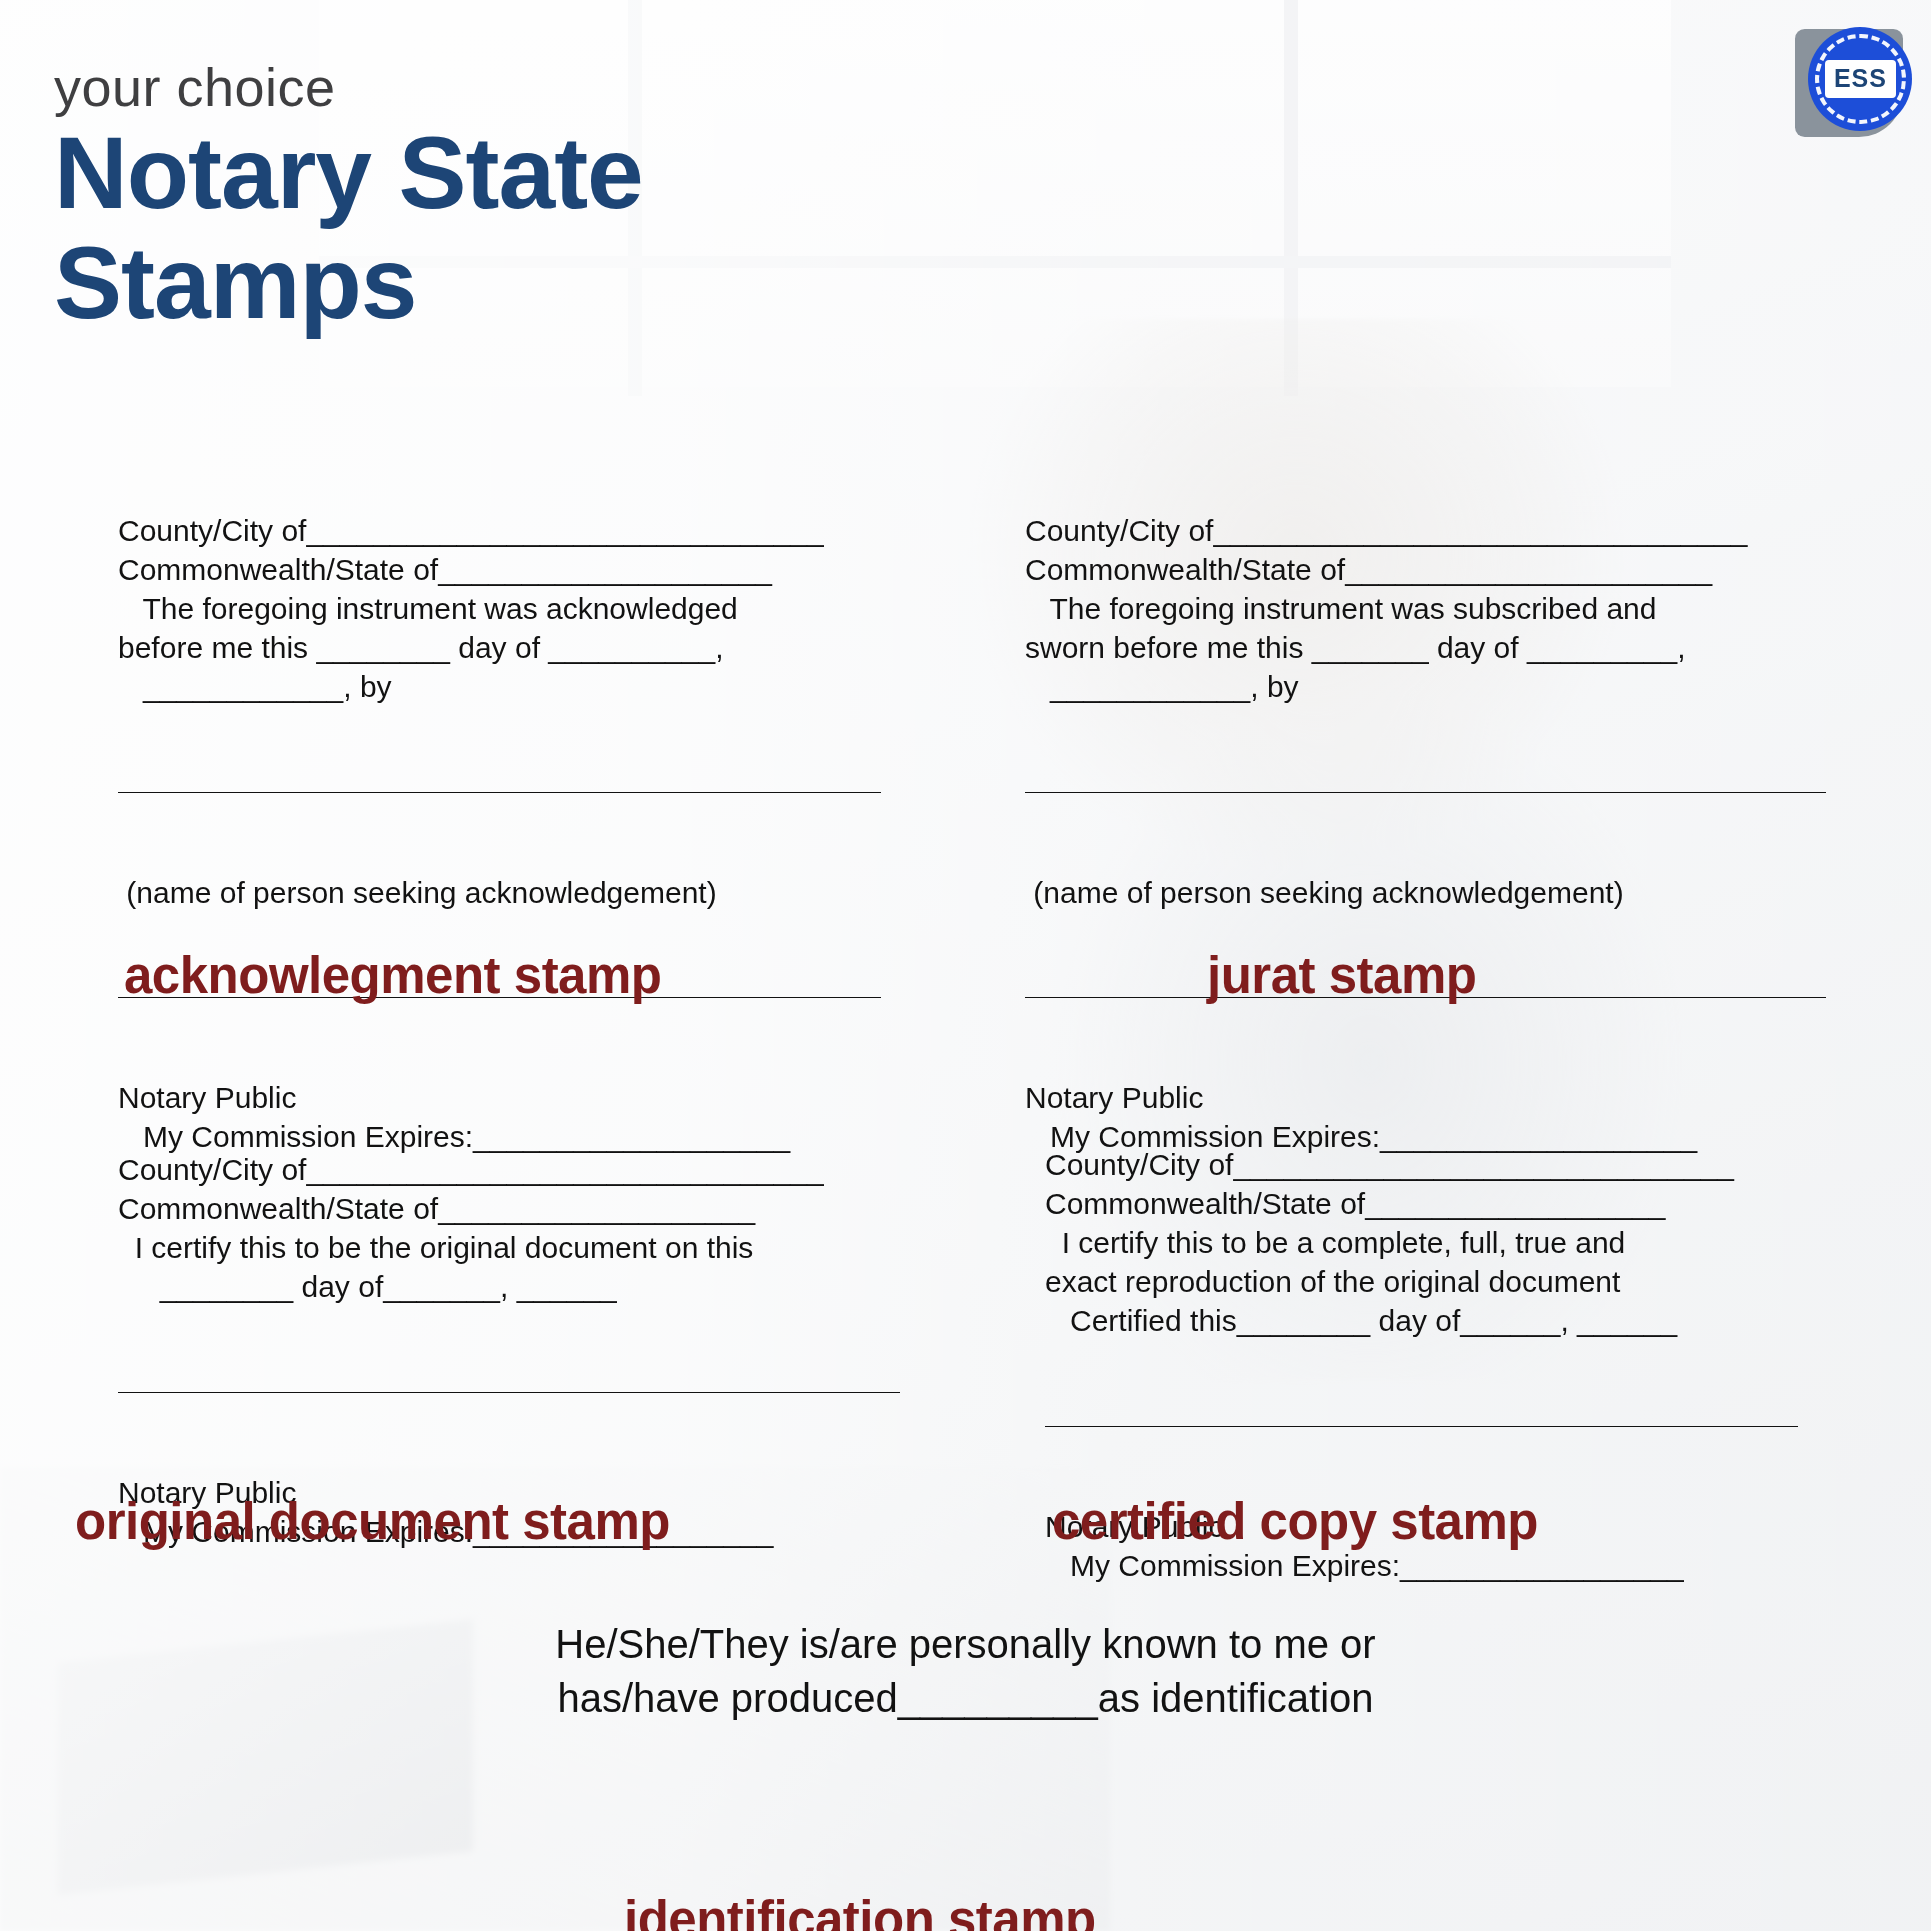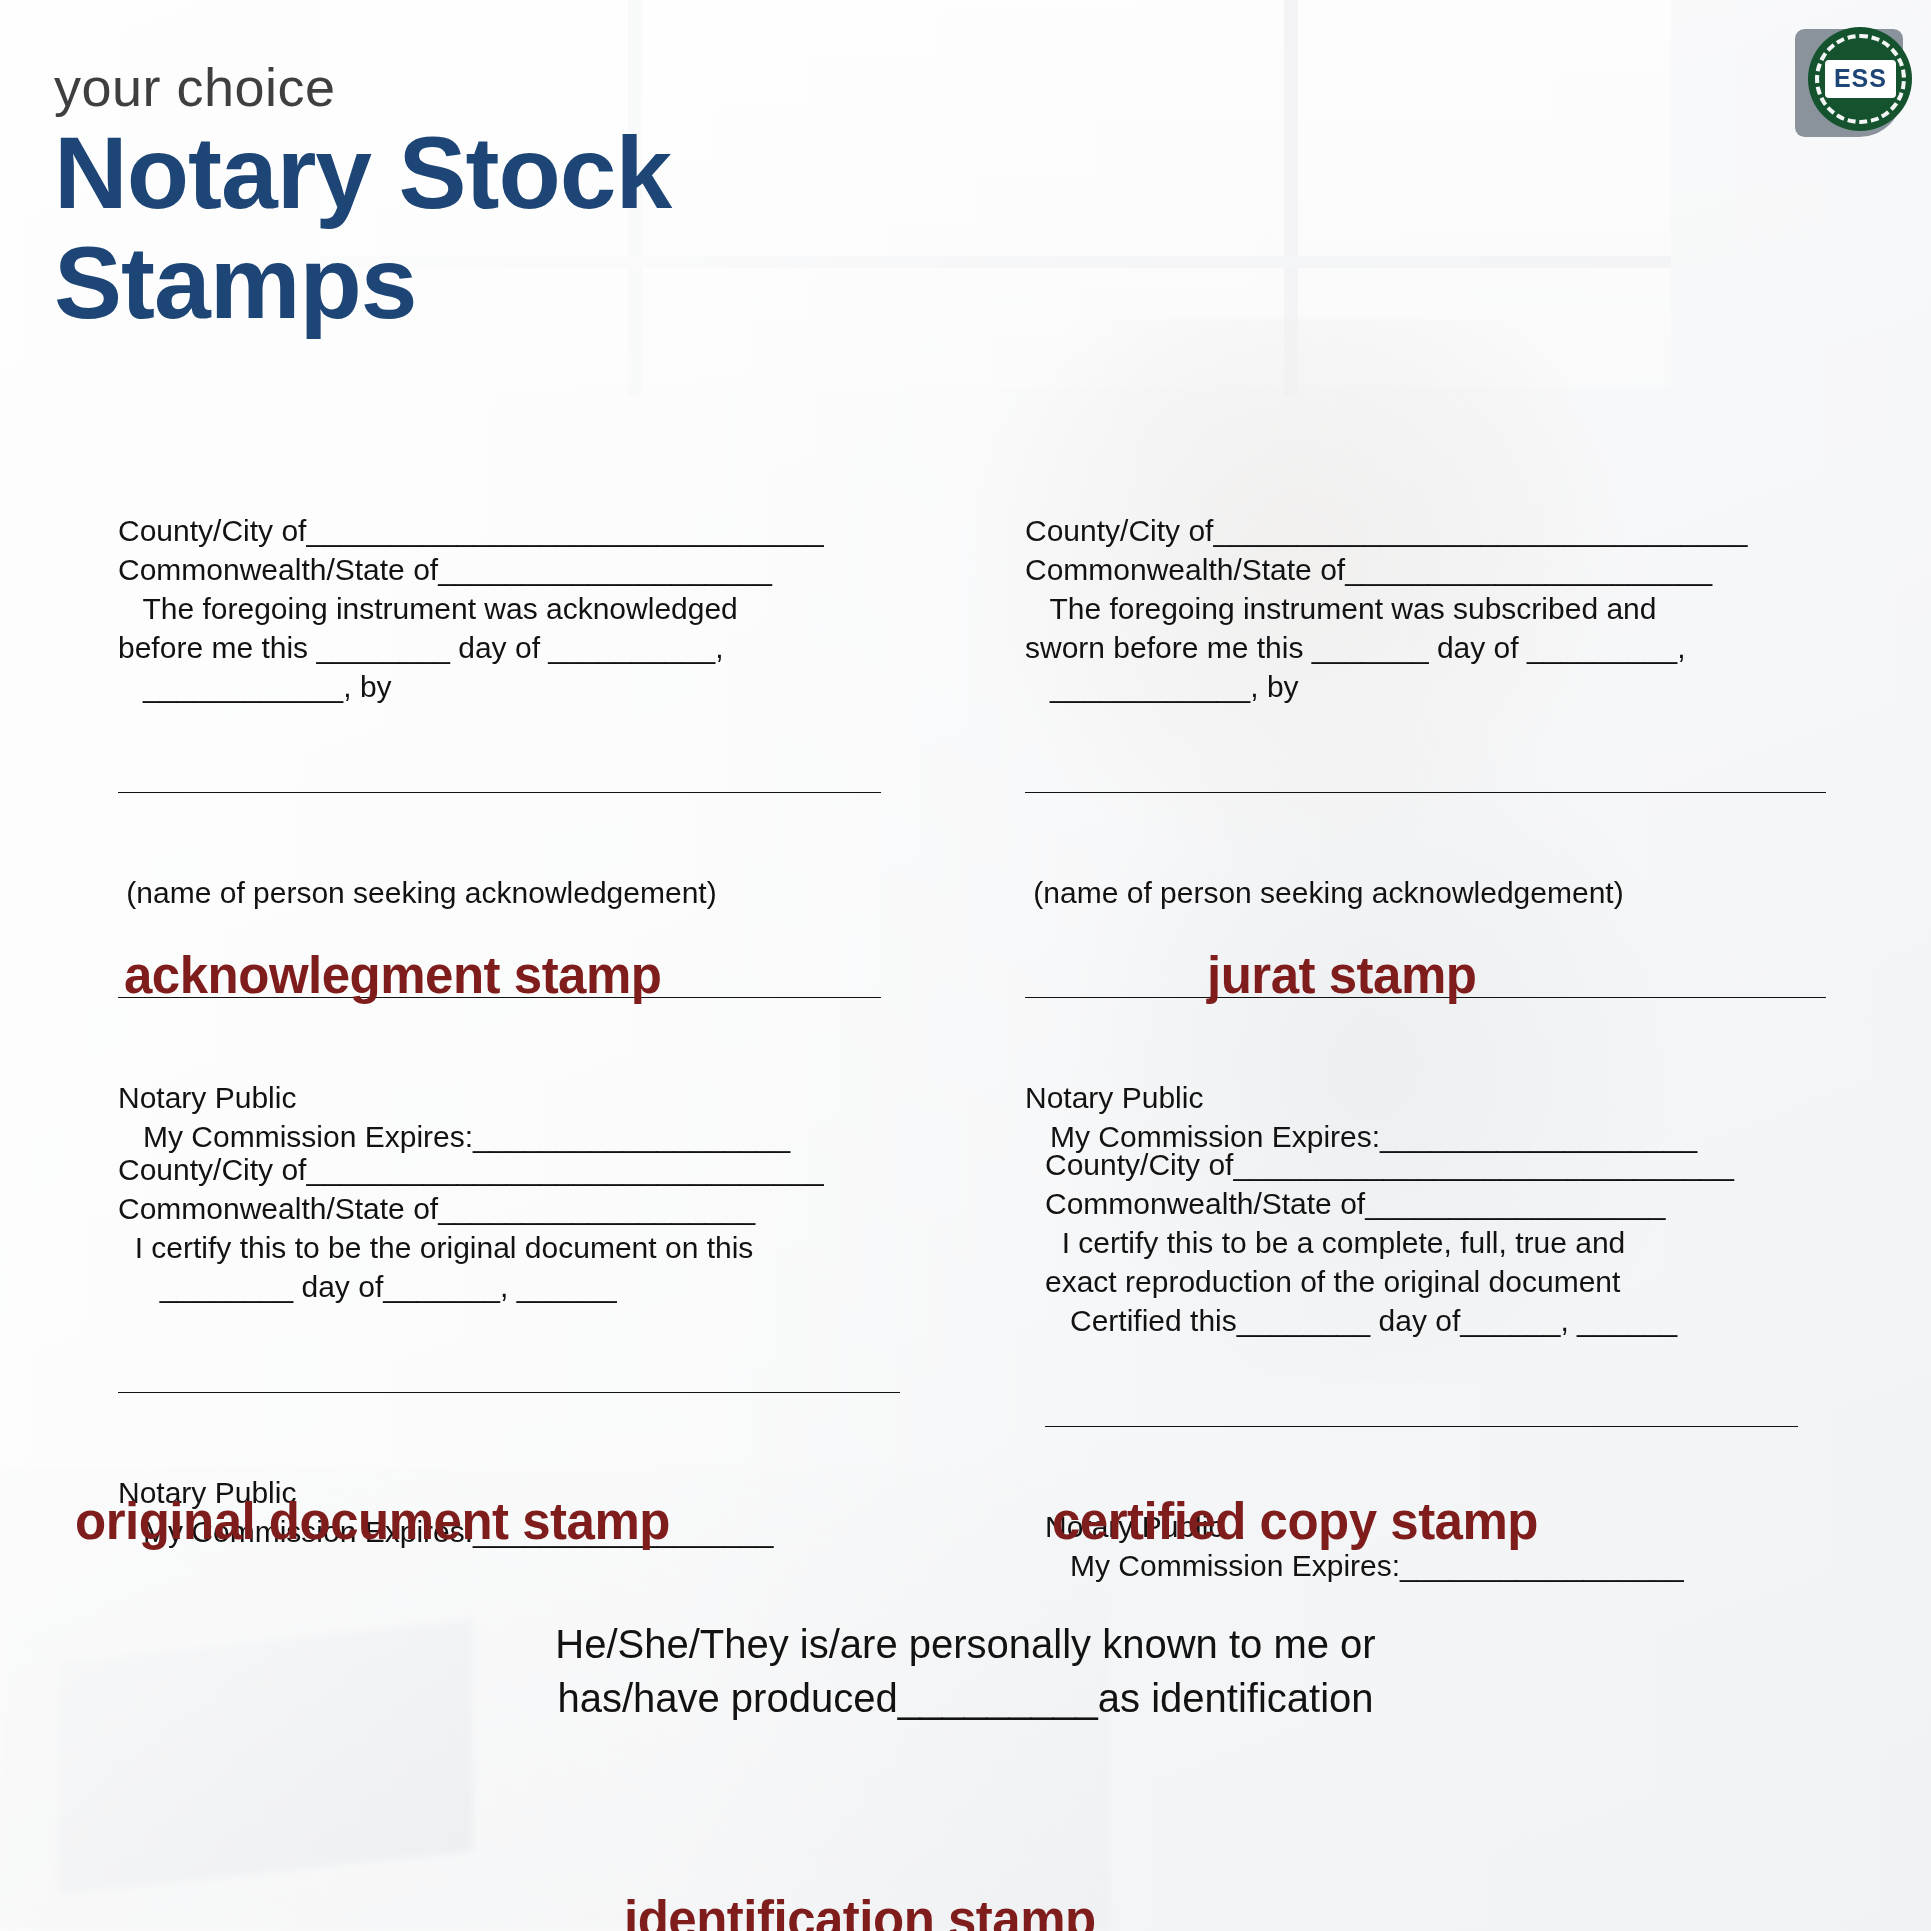--- a/index.html
+++ b/index.html
@@ -148,21 +148,21 @@
     background: #8a939c;
     border-radius: 9.7px 9.7px 44px 9.7px;
   }
   .logo-circle {
     position: absolute;
     left: 17.4px;
     top: 1.9px;
     width: 104px;
     height: 104px;
     border-radius: 50%;
-    background: #14532d;
+    background: #1d4ed8;
     display: flex;
     align-items: center;
     justify-content: center;
   }
   .logo-circle::before {
     content: "";
     position: absolute;
     inset: 6.8px;
     border-radius: 50%;
     border: 4.8px dashed #ffffff;
@@ -236,21 +236,21 @@
   <div class="bg-mullion-h"></div>
   <div class="bg-person"></div>
   <div class="bg-desk"></div>
   <div class="bg-laptop"></div>
   <div class="bg-shade"></div>
 </div>
 
 <div class="page">
 
   <div class="hdr-eyebrow">your choice</div>
-  <div class="hdr-title">Notary Stock Stamps</div>
+  <div class="hdr-title">Notary State Stamps</div>
 
   <div class="logo">
     <div class="logo-mark">
       <div class="logo-shield"></div>
       <div class="logo-circle">
         <span class="logo-ess">ESS</span>
       </div>
     </div>
   </div>
 

